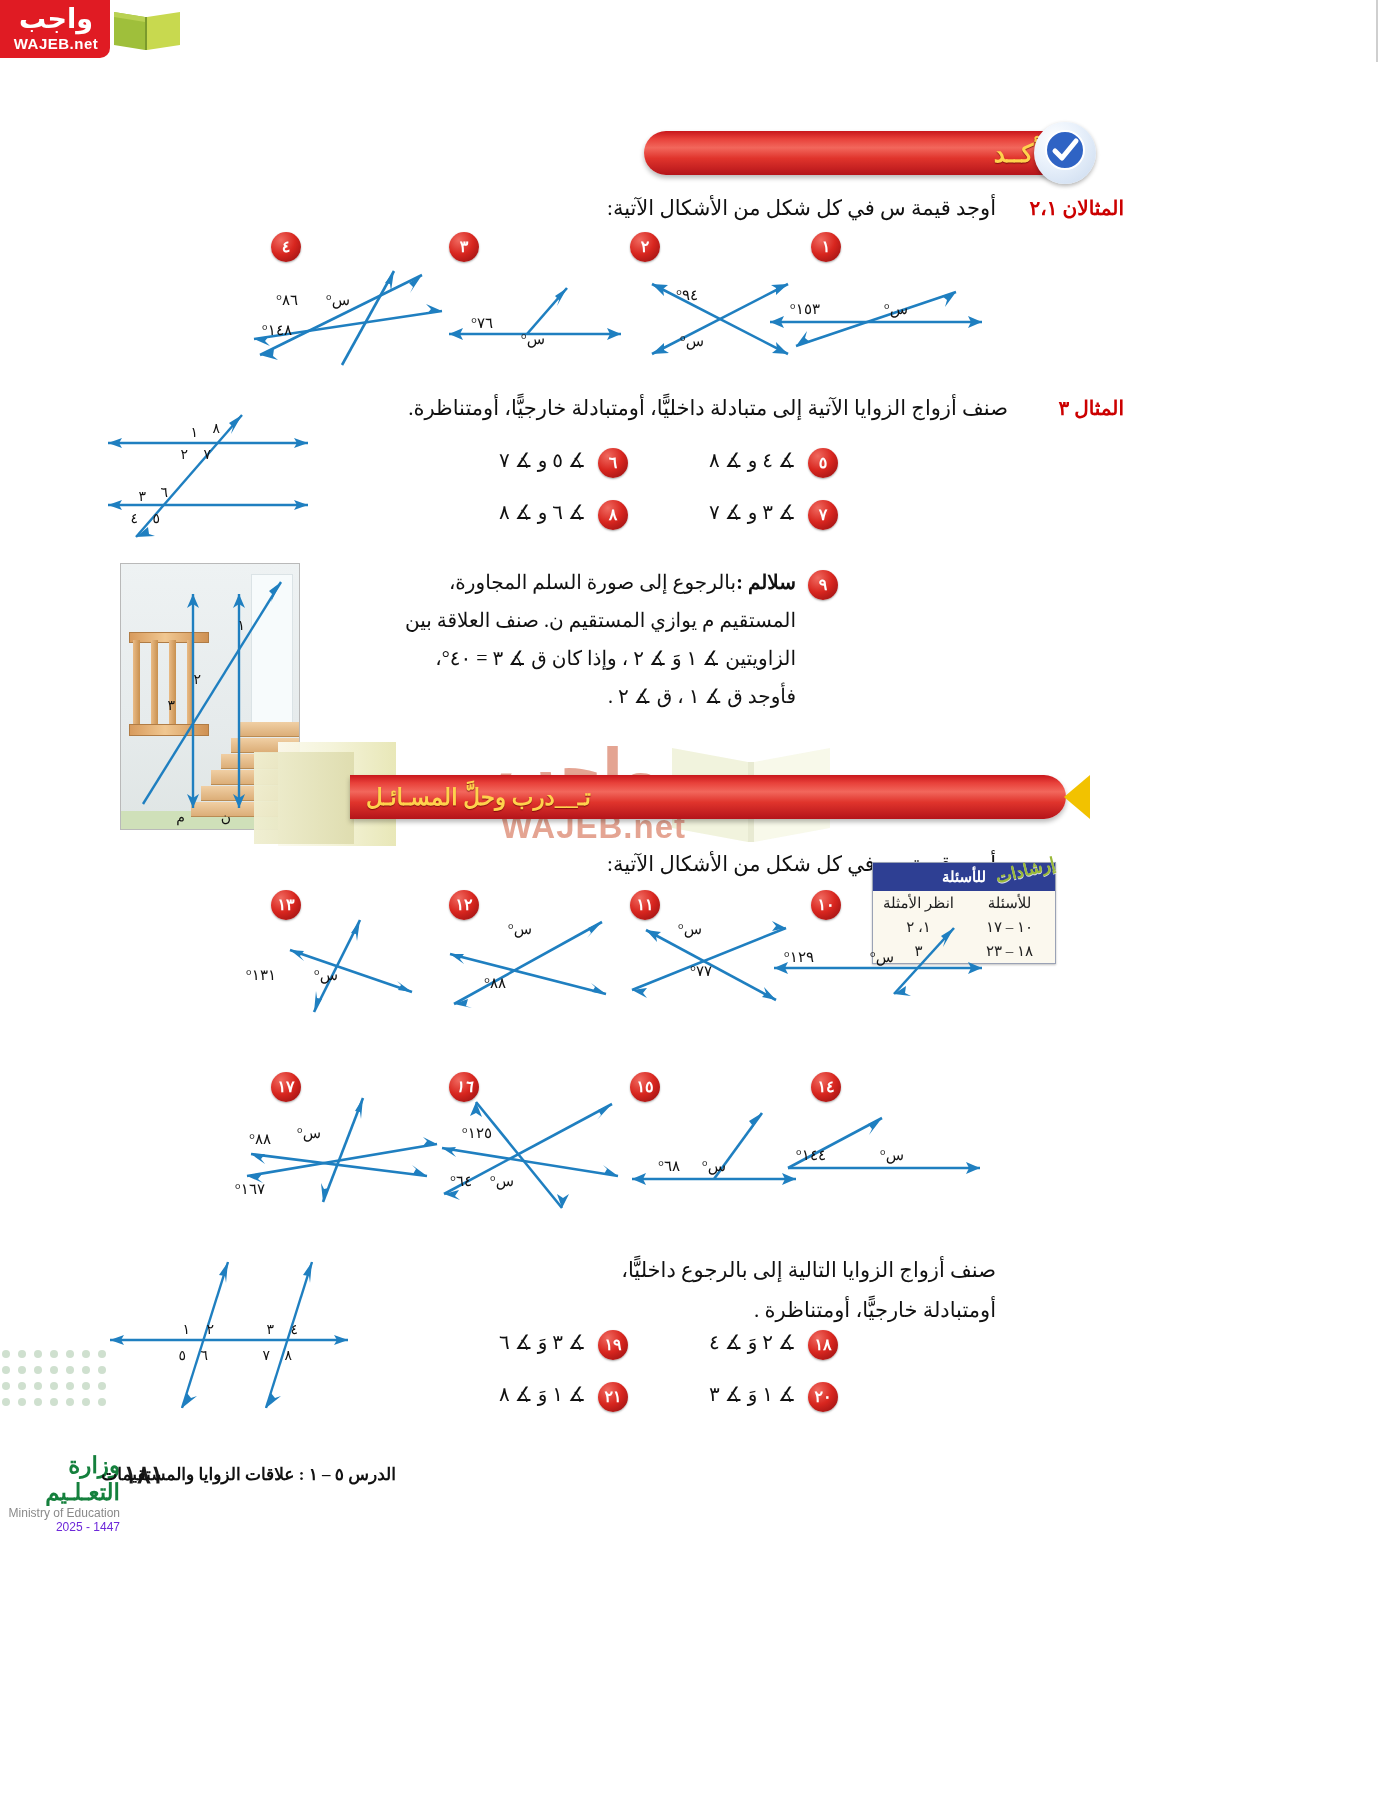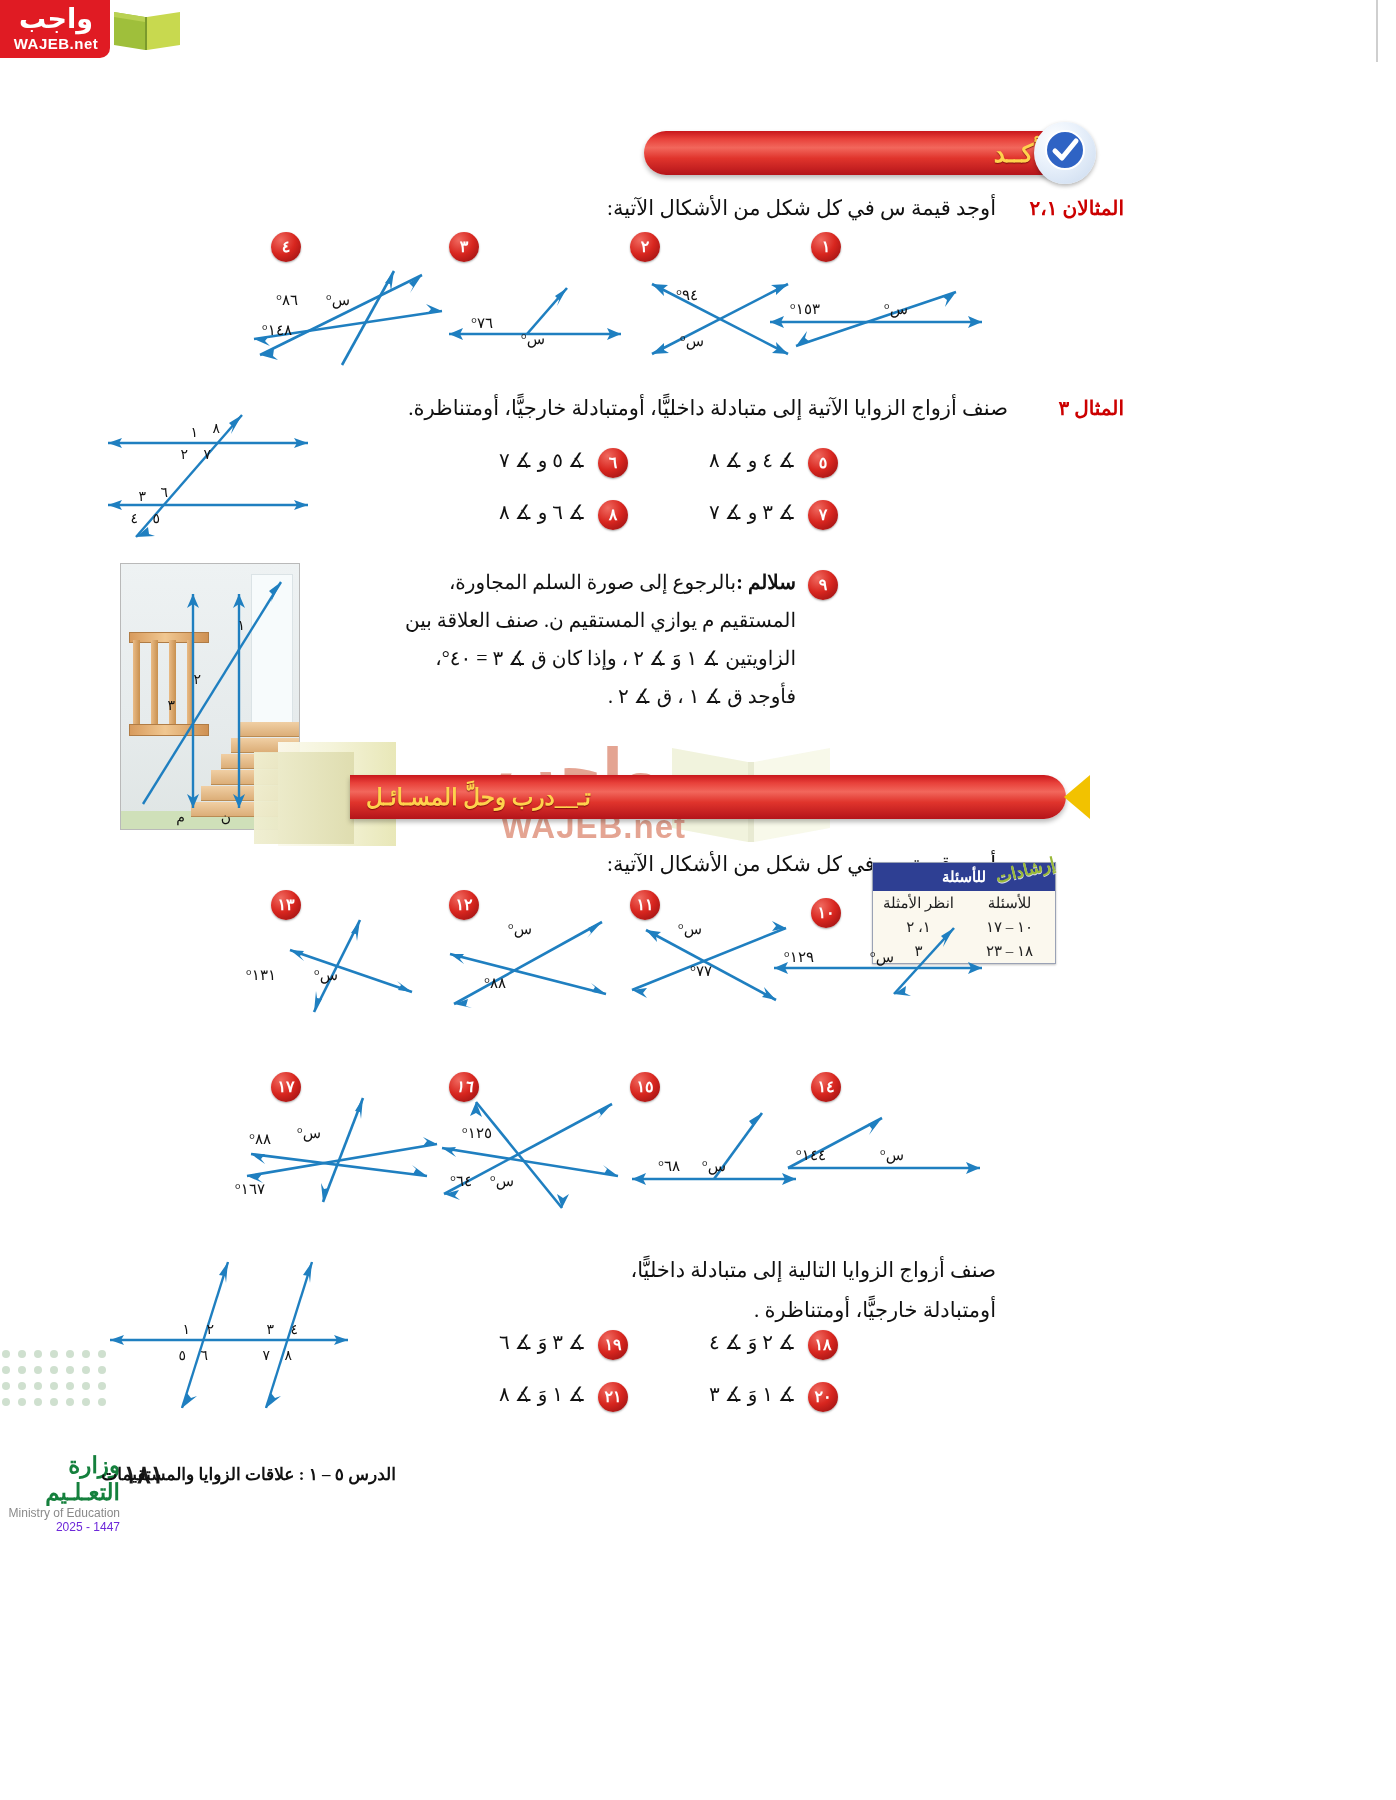--- a/index.html
+++ b/index.html
@@ -361,21 +361,21 @@
       <div class="hcell ar">١٠ – ١٧</div>
       <div class="hcell ar">١، ٢</div>
     </div>
     <div class="hrow">
       <div class="hcell ar">١٨ – ٢٣</div>
       <div class="hcell ar">٣</div>
     </div>
   </div>
   <div class="irshadat ar" style="right:340px;top:860px;">إرشادات</div>
 
-  <div class="num" style="right:555px;top:890px;margin-top:8px;">١٠</div>
+  <div class="num" style="right:555px;top:890px;">١٠</div>
   <div class="num" style="right:736px;top:890px;">١١</div>
   <div class="num" style="right:917px;top:890px;">١٢</div>
   <div class="num" style="right:1095px;top:890px;">١٣</div>
 
   <div class="fig" style="right:400px;top:918px;width:230px;height:90px;">
     <svg width="230" height="90" viewBox="0 0 230 90">
       <g stroke="#1f7fc0" stroke-width="2.6" fill="none">
         <line x1="8" y1="50" x2="216" y2="50"></line>
         <line x1="128" y1="76" x2="188" y2="10"></line>
       </g>
@@ -512,21 +512,21 @@
         <path d="M190 86 L176 84 L179 79 L175 75 Z"></path>
         <path d="M126 8 L118 21 L123 22 L124 29 Z"></path>
         <path d="M86 112 L92 98 L87 99 L84 93 Z"></path>
       </g>
       <text class="lbl" x="34" y="54">٨٨°</text>
       <text class="lbl" x="84" y="48">س°</text>
       <text class="lbl" x="28" y="104">١٦٧°</text>
     </svg>
   </div>
 
-  <div class="lead ar" style="right:400px;top:1258px;">صنف أزواج الزوايا التالية إلى متبادلة داخليًّا،</div>
+  <div class="lead ar" style="right:400px;top:1258px;">صنف أزواج الزوايا التالية إلى بالرجوع داخليًّا،</div>
   <div class="lead ar" style="right:400px;top:1298px;">أومتبادلة خارجيًّا، أومتناظرة .</div>
 
   <div class="fig" style="right:1028px;top:1250px;width:270px;height:170px;">
     <svg width="270" height="170" viewBox="0 0 270 170">
       <g stroke="#1f7fc0" stroke-width="2.4" fill="none">
         <line x1="12" y1="90" x2="250" y2="90"></line>
         <line x1="84" y1="158" x2="130" y2="12"></line>
         <line x1="168" y1="158" x2="214" y2="12"></line>
       </g>
       <g fill="#1f7fc0">

